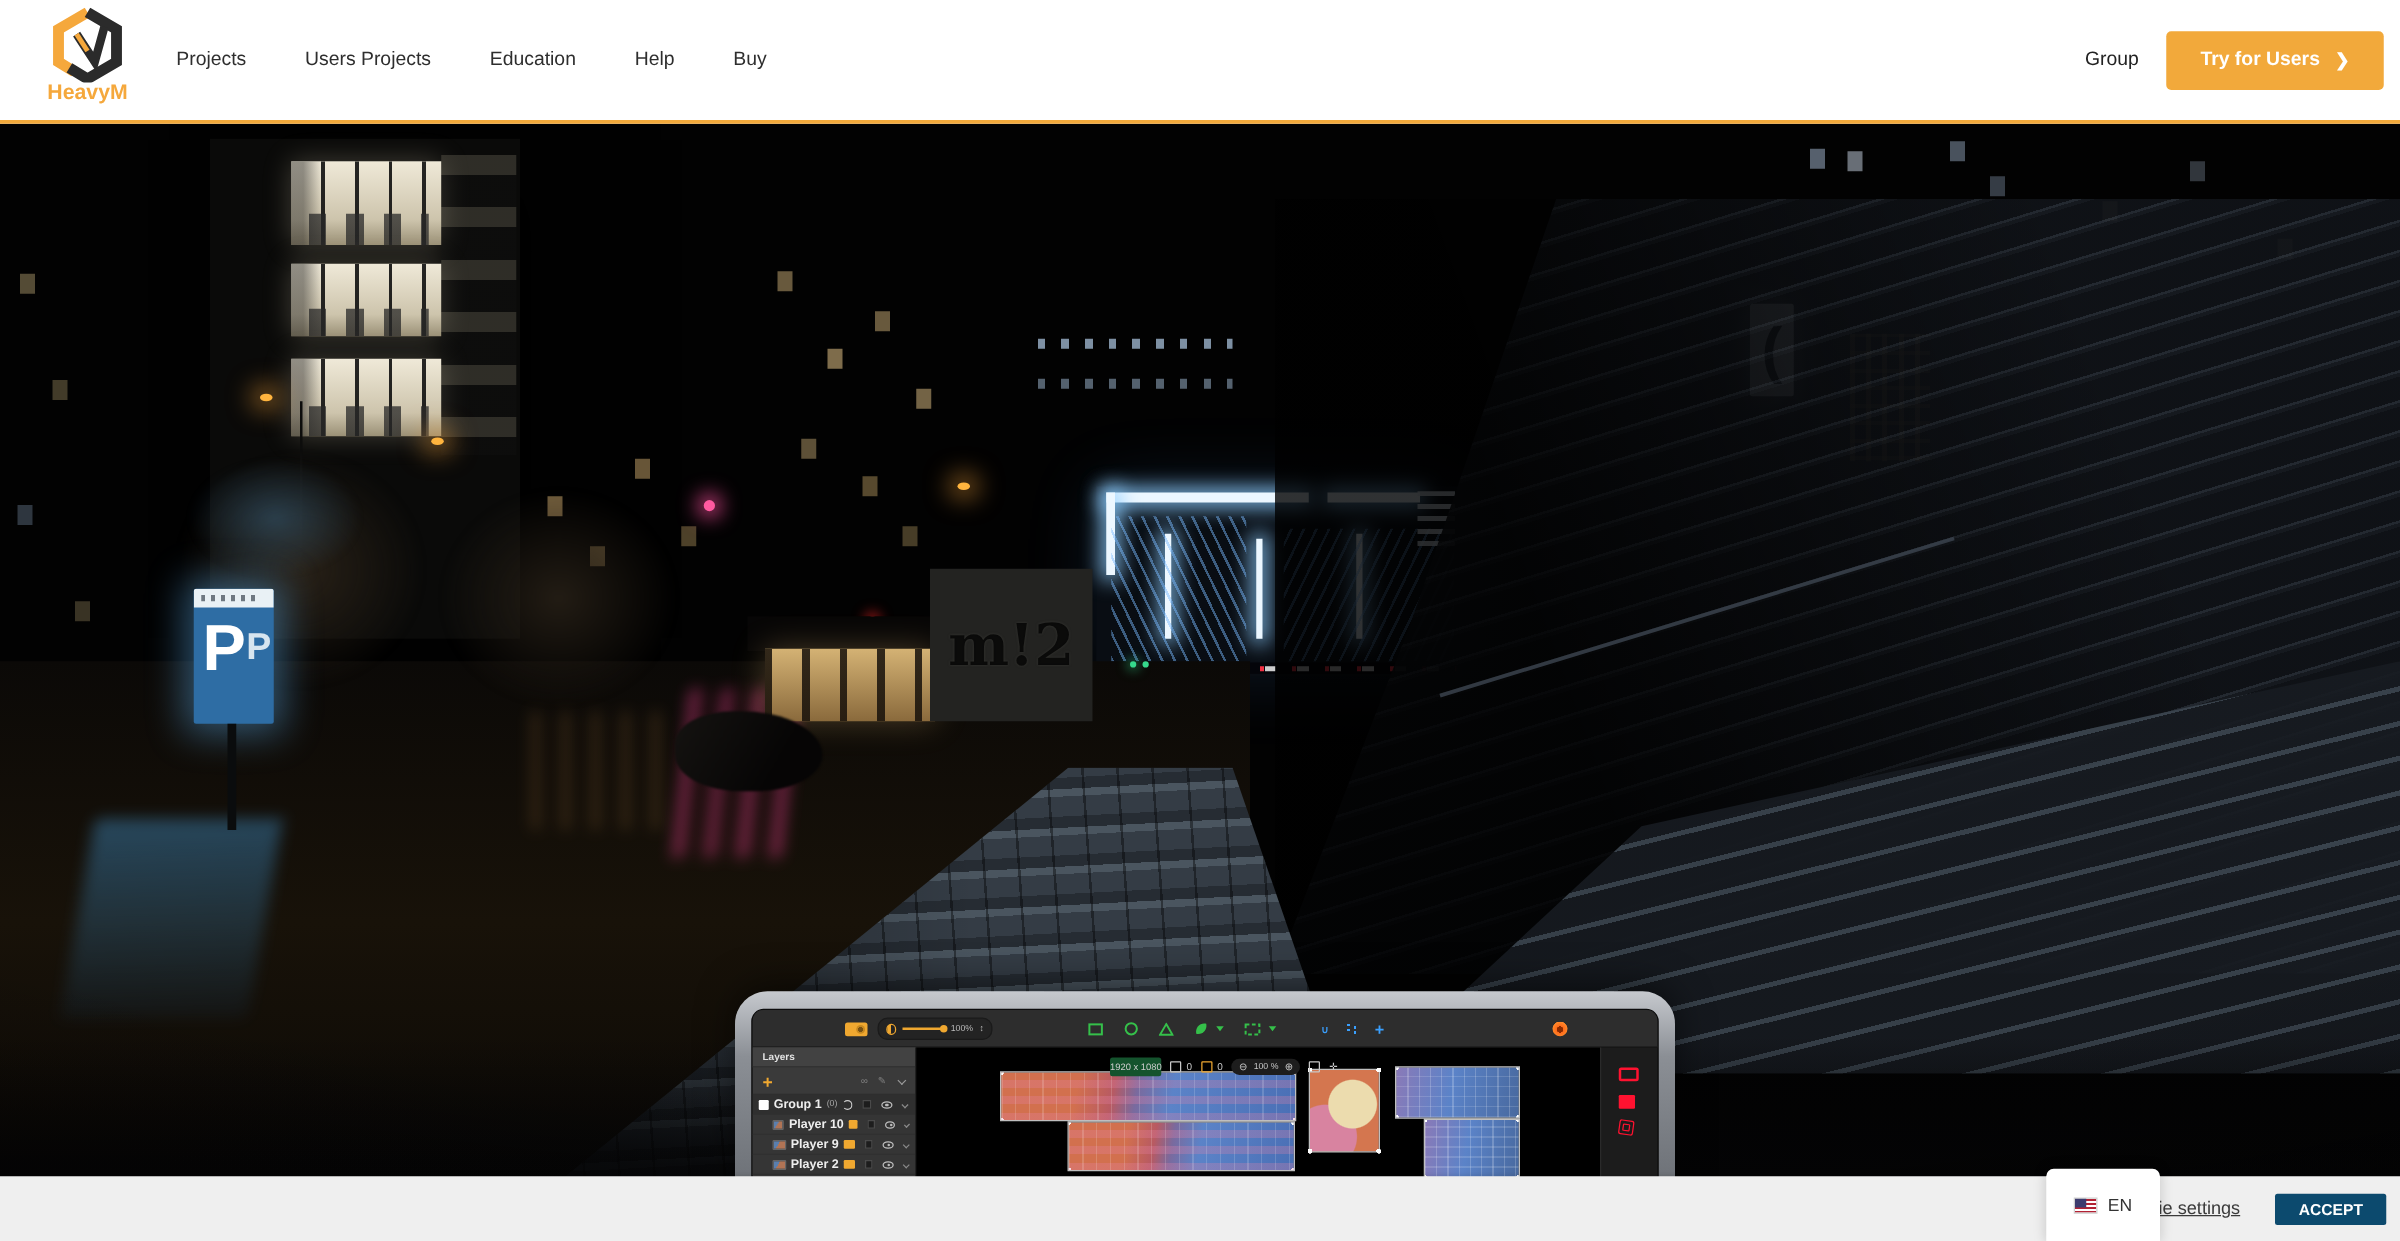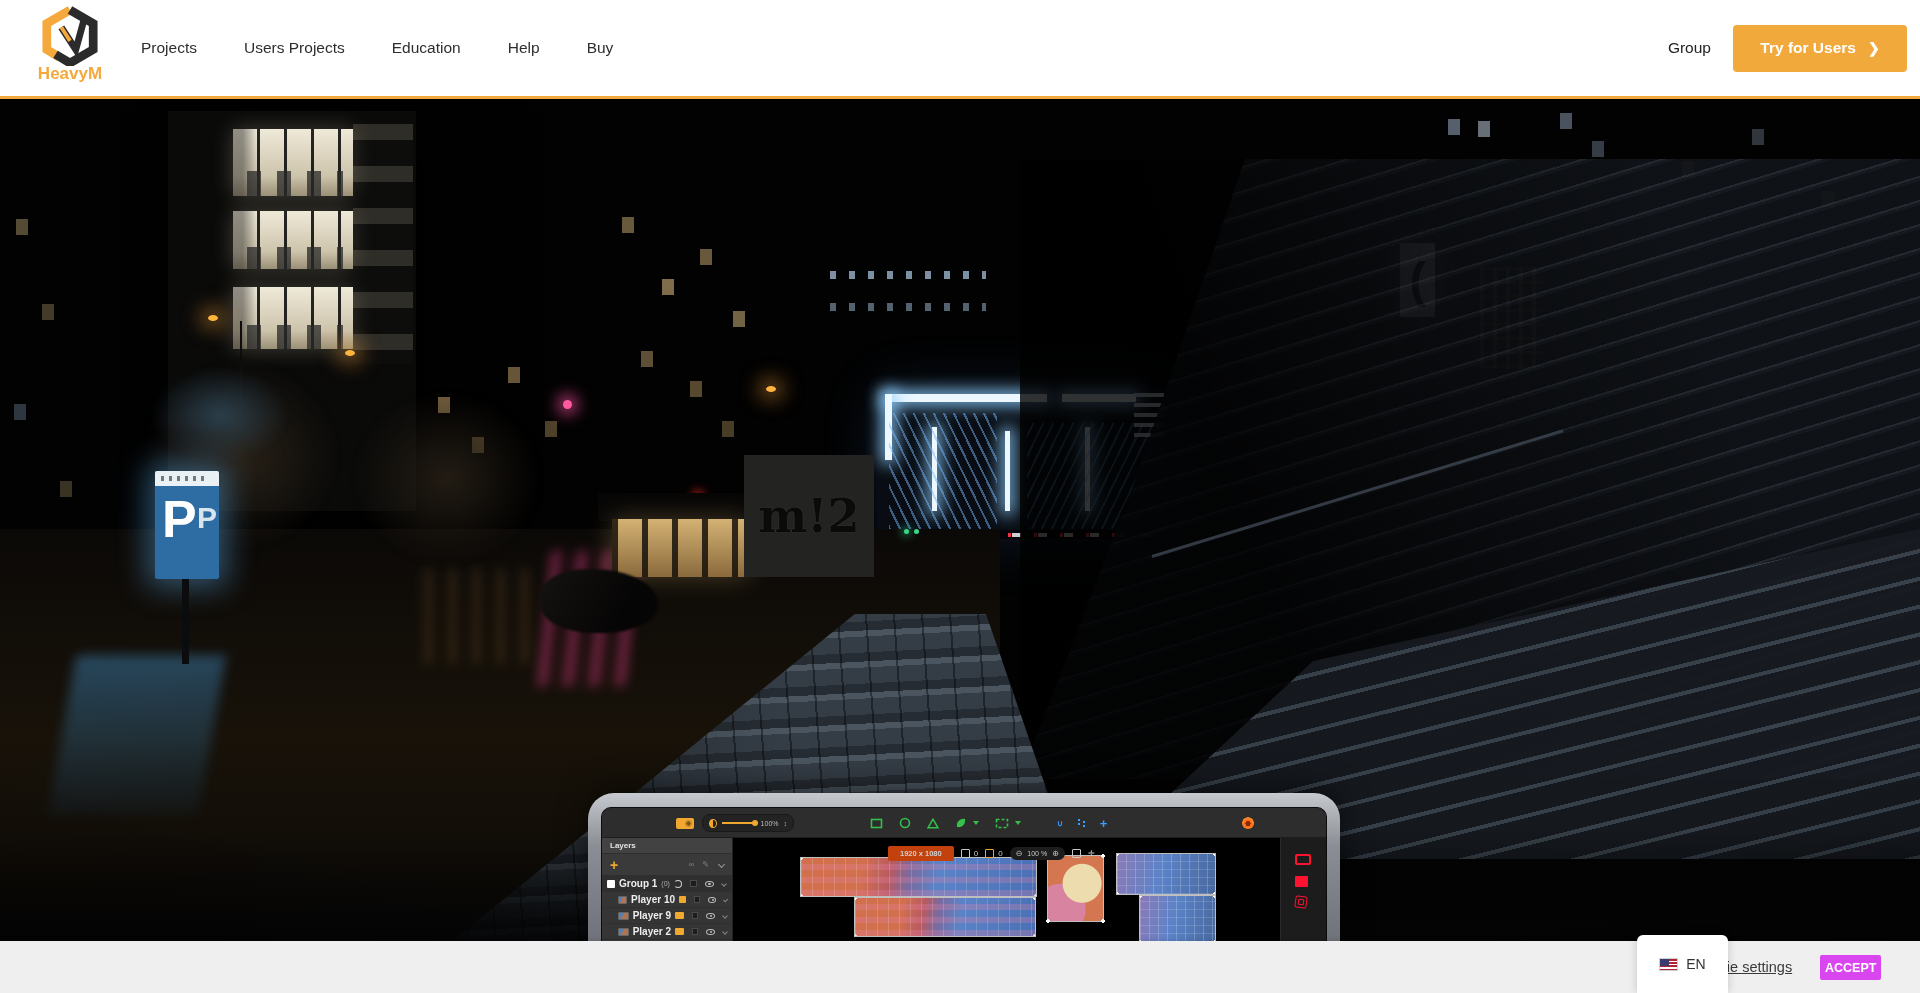--- a/index.html
+++ b/index.html
@@ -169,21 +169,21 @@
   .dots6{width:9px;height:11px;background:
     radial-gradient(circle 1.2px at 2px 2px,#3aa0ff 98%,transparent),
     radial-gradient(circle 1.2px at 7px 4px,#3aa0ff 98%,transparent),
     radial-gradient(circle 1.2px at 2px 6px,#3aa0ff 98%,transparent),
     radial-gradient(circle 1.2px at 7px 8px,#3aa0ff 98%,transparent)}
   .plus-blue{font-size:13px}
   .flame{left:640px}
   .flame i{display:block;width:12px;height:12px;border-radius:50%;
     background:radial-gradient(circle at 50% 55%,#8a2a00 28%,#ff6a1a 30%,#ff8a2a 70%,transparent 72%)}
   .tb2{position:absolute;left:286px;top:37px;height:17px;display:flex;align-items:center;gap:7px;z-index:5}
-  .res-badge{background:#c2410c;border-radius:2px;padding:3px 12px;color:#cfcfcf;font-size:7.5px;font-weight:bold}
+  .res-badge{background:#14532d;border-radius:2px;padding:3px 0;color:#cfcfcf;font-size:7.5px;font-weight:normal}
   .mini{display:flex;align-items:center;gap:4px;color:#c8c8c8}
   .sq-ic{width:9px;height:9px;border:1px solid #c8c8c8;border-radius:1px}
   .sq-ic.orange{border-color:#F0A830}
   .zoomg{display:flex;align-items:center;gap:5px;background:#1d1d1d;border-radius:8px;padding:2px 6px;color:#c8c8c8}
   .zval{font-size:7px}
   
   .layers{position:absolute;left:0;top:30px;bottom:0;width:131px;background:#3a3a3a;border-right:1px solid #212121}
   .layers-head{height:16px;background:#424242;display:flex;align-items:center;padding-left:8px;
     color:#e3e3e3;font-weight:bold;border-bottom:1px solid #2e2e2e}
   .layers-tools{height:22px;display:flex;align-items:center;padding:0 8px;border-bottom:1px solid #2e2e2e}
@@ -232,21 +232,21 @@
   .r-cube{top:58px;width:12px;height:12px;border:1.5px solid #ff1230;border-radius:2px;transform:rotate(8deg)}
   .r-cube::after{content:"";position:absolute;left:2px;top:2px;width:4px;height:4px;border:1.2px solid #ff1230;border-radius:1px}
 
   
   .cookie-bar{position:absolute;left:0;top:941px;width:1920px;height:52px;background:#efefef;z-index:40;
     box-shadow:0 -1px 4px rgba(0,0,0,.12)}
   .cookie-msg{position:absolute;left:25px;top:0;height:52px;display:flex;align-items:center;
     font-size:14.5px;color:#4a4a4a}
   .cookie-settings{position:absolute;left:1693px;top:0;height:52px;display:flex;align-items:center;
     font-size:14.5px;color:#3a3a3a;text-decoration:underline;cursor:pointer;z-index:41}
-  .accept-btn{position:absolute;left:1820px;top:14px;height:25px;padding:0 5px;background:#d946ef;
+  .accept-btn{position:absolute;left:1820px;top:14px;height:25px;padding:0 19px;background:#0c4a6e;
     border:none;border-radius:2px;color:#fff;font-size:12.5px;font-weight:bold;cursor:pointer;z-index:41;
     font-family:"Liberation Sans",sans-serif}
   .lang-box{position:absolute;left:1637px;top:935px;width:91px;height:58px;background:#fff;
     border-radius:6px 6px 0 0;box-shadow:0 0 10px rgba(0,0,0,.18);z-index:45;display:flex;
     align-items:center;justify-content:center;gap:8px;cursor:pointer}
   .flag-us{width:19px;height:13px;position:relative;border:1px solid #d0d0d0;
     background:repeating-linear-gradient(180deg,#b22234 0 1.6px,#fff 1.6px 3.2px)}
   .flag-us::after{content:"";position:absolute;left:0;top:0;width:9px;height:7px;background:#3c3b6e}
   .lang-code{font-size:14px;color:#333}
 </style>

